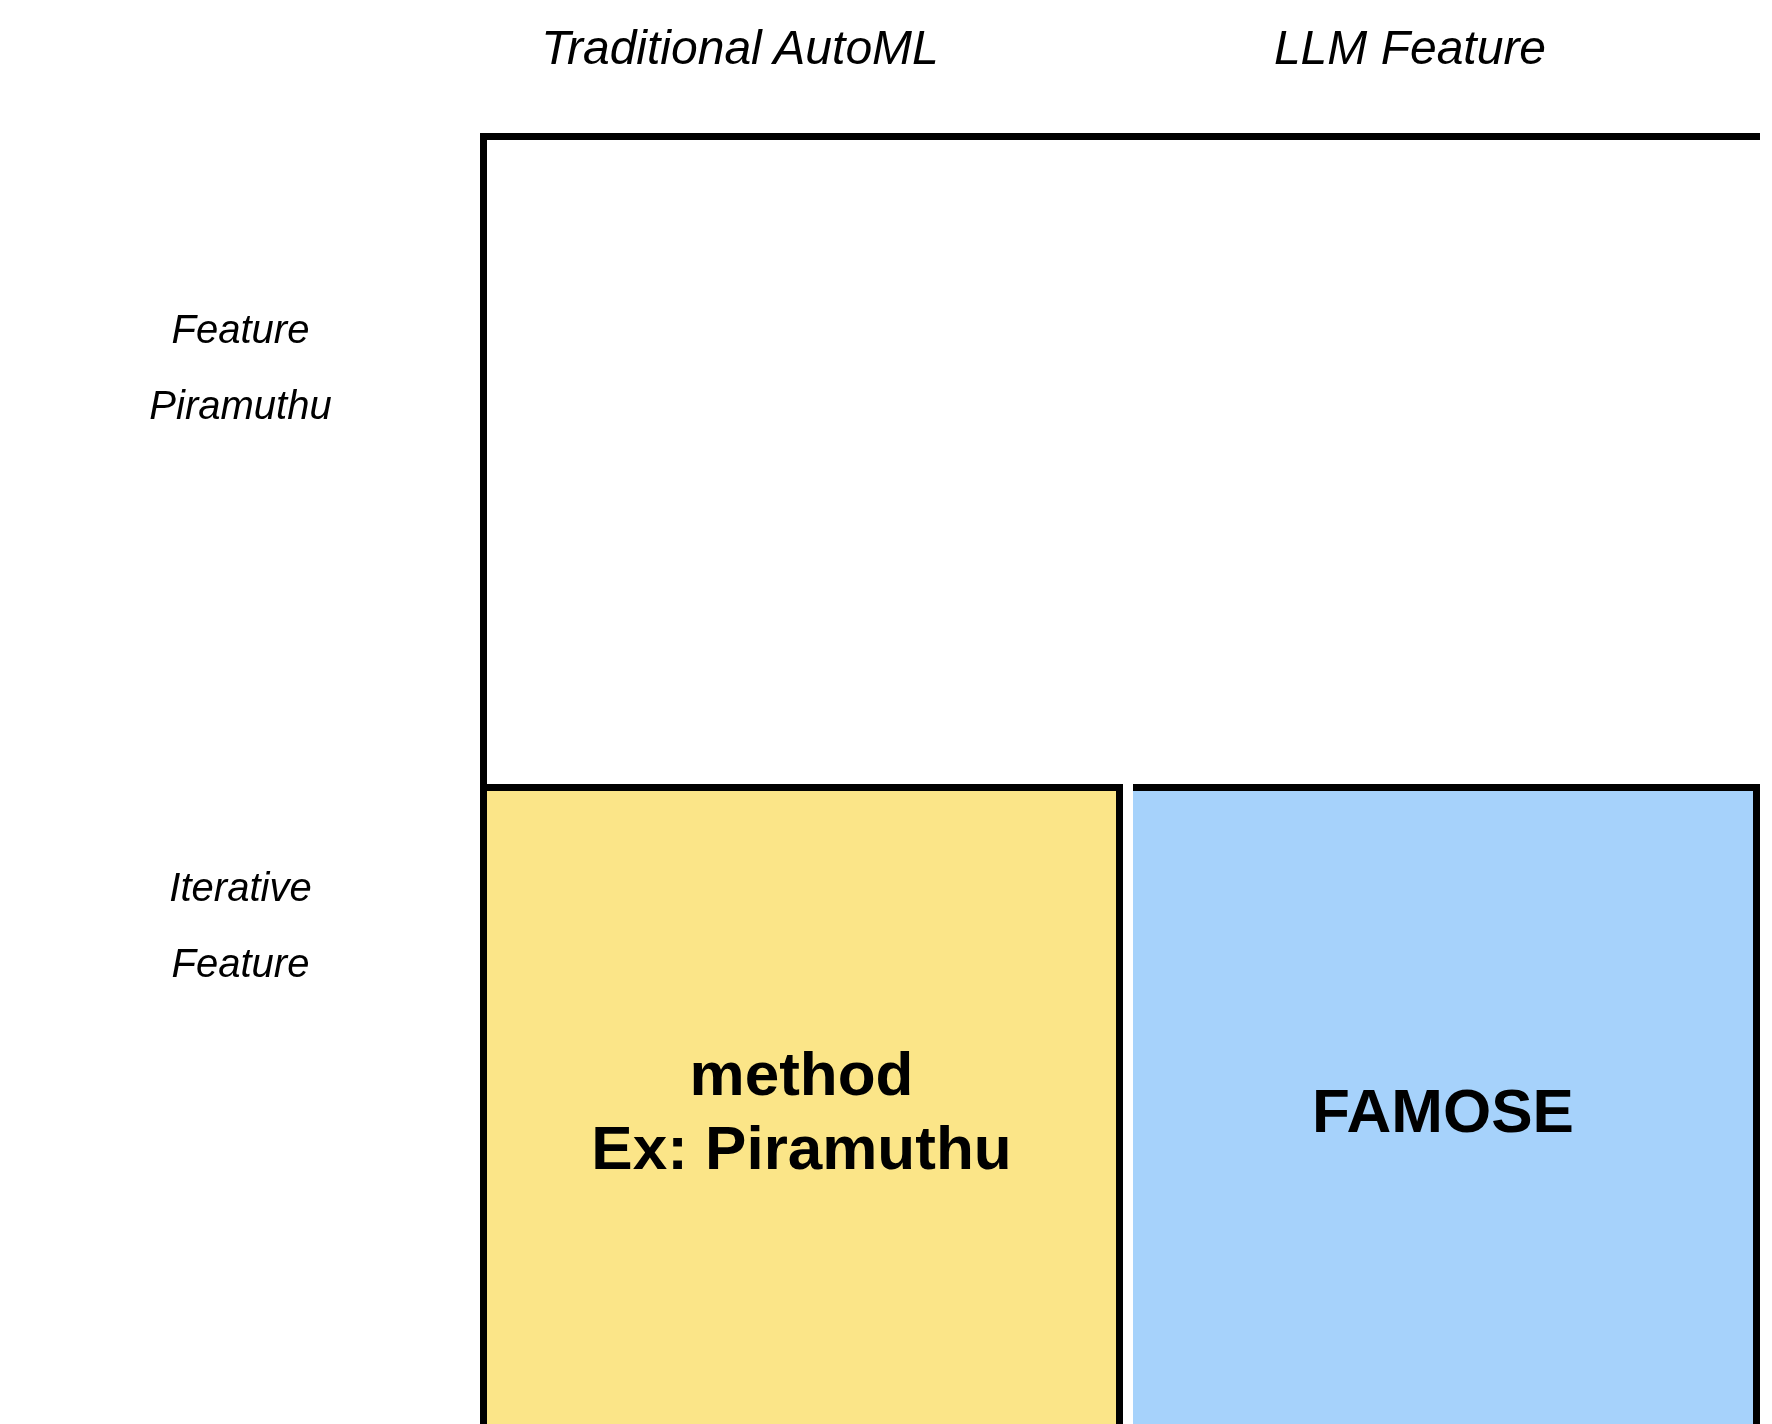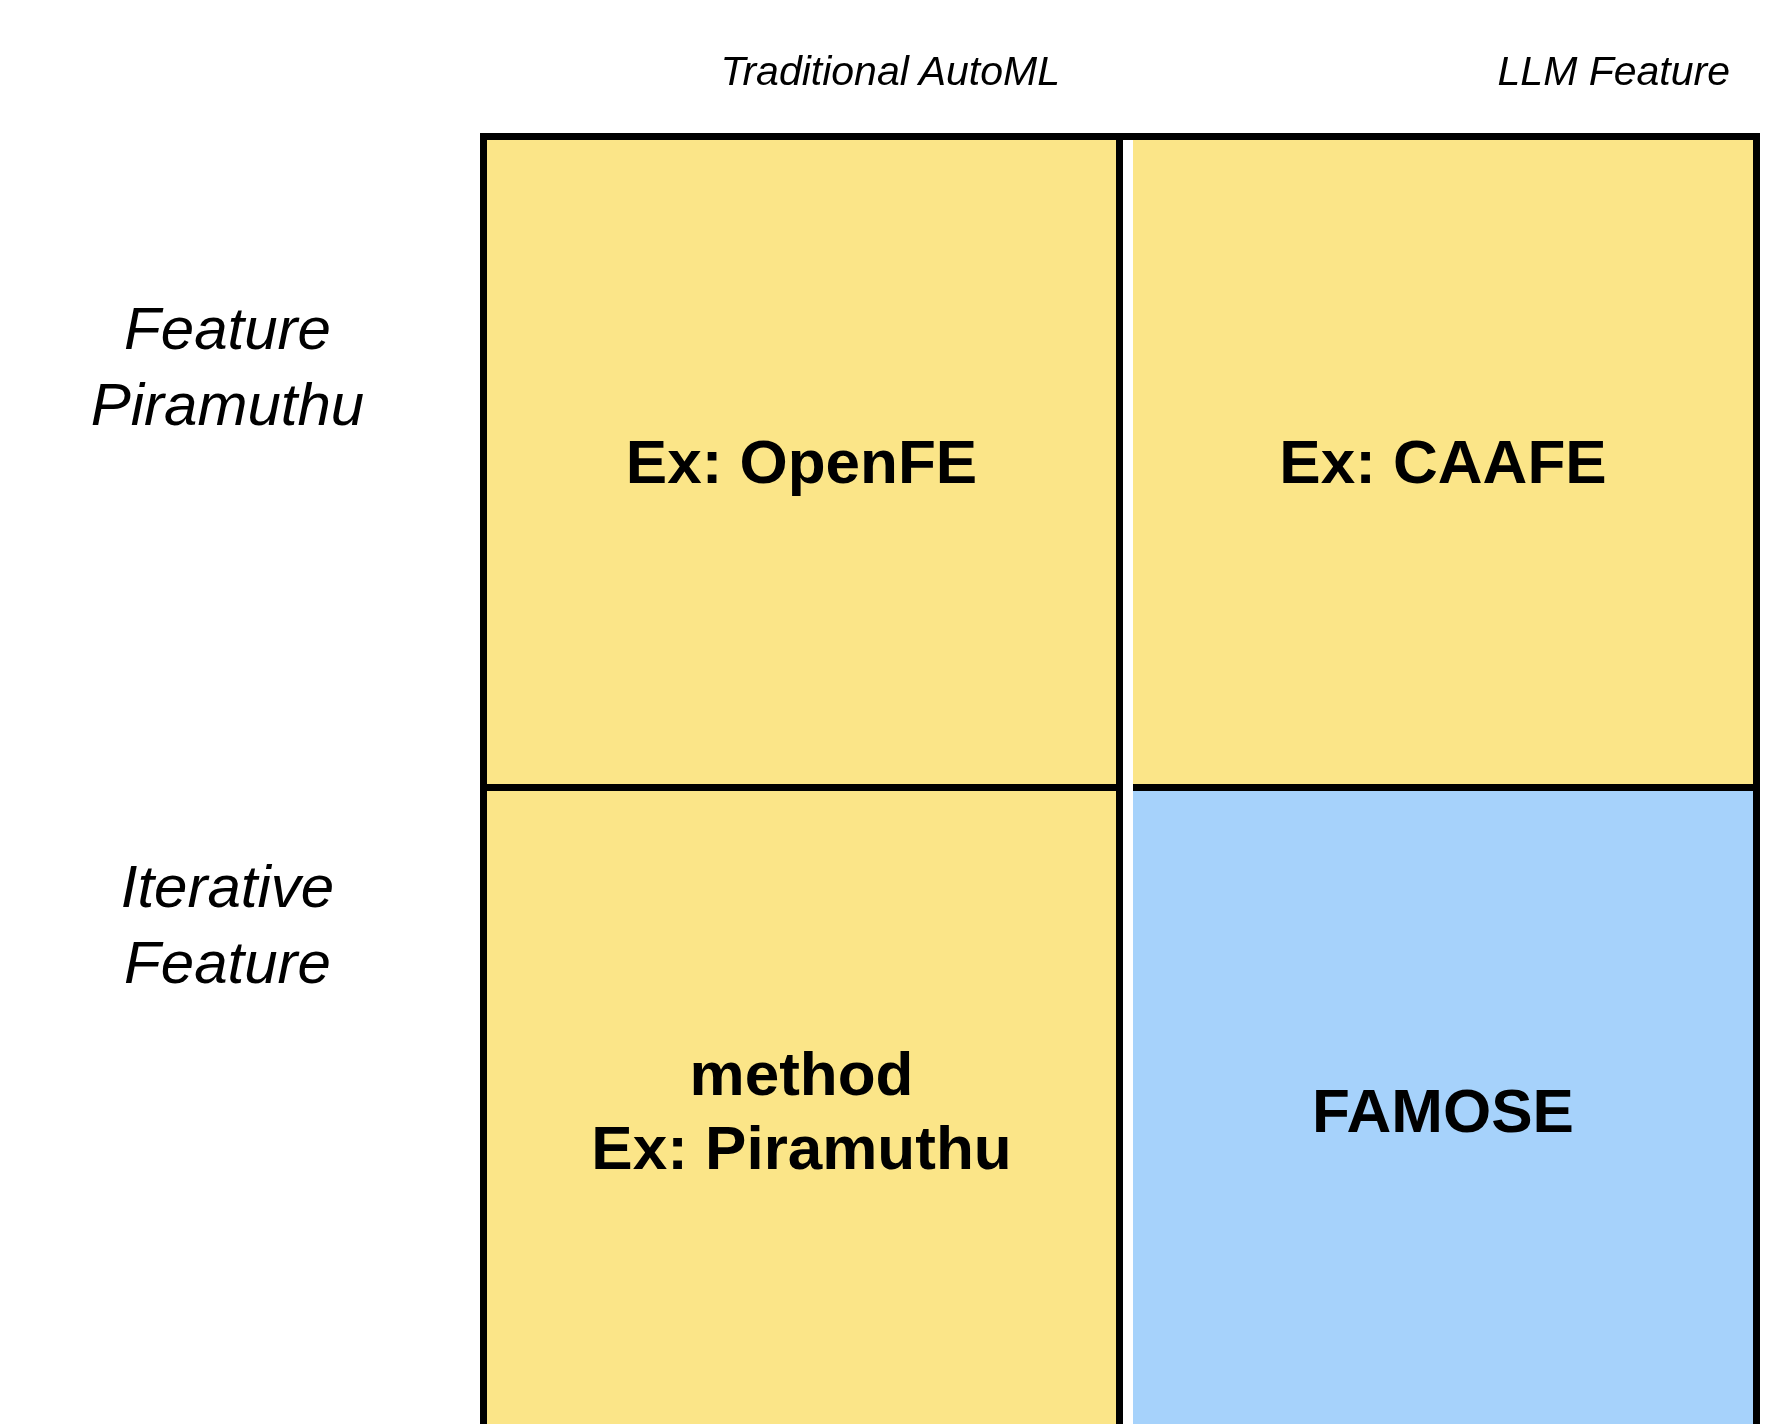--- a/index.html
+++ b/index.html
@@ -19,40 +19,39 @@
     position: relative;
     width: 1772px;
     height: 1424px;
   }
 
   
   .col-header {
     position: absolute;
     font-style: italic;
     font-weight: 400;
-    font-size: 41px;
+    font-size: 48px;
     line-height: 70px;
     color: #000000;
-    text-align: right;
+    text-align: center;
     white-space: nowrap;
-    margin-top: 23px;
   }
   #col-header-0 { left: 420px;  top: 13px; width: 640px; }
   #col-header-1 { left: 1090px; top: 13px; width: 640px; }
 
   
   .row-label {
     position: absolute;
     font-style: italic;
     font-weight: 400;
-    font-size: 60px;
+    font-size: 40px;
     line-height: 76px;
     color: #000000;
     text-align: center;
-    left: 0px;
+    left: 13px;
     width: 455px;
   }
   #row-label-0 { top: 291px; }
   #row-label-1 { top: 849px; font-style: italic; }
   .row-label .line { display: block; }
 
   
   #matrix {
     position: absolute;
     left: 480px;
@@ -107,32 +106,20 @@
     <span class="line">Feature</span>
     <span class="line">Piramuthu</span>
   </div>
   <div class="row-label" id="row-label-1">
     <span class="line">Iterative</span>
     <span class="line">Feature</span>
   </div>
 
   <div id="matrix">
 
-    <div class="matrix-row" id="matrix-row-0">
-      <div class="cell cell-left" style="background-color: rgb(251, 229, 136);">
-        <div>
-          <span class="line">Ex: OpenFE</span>
-        </div>
-      </div>
-      <div class="cell cell-right" style="background-color: rgb(251, 229, 136);">
-        <div>
-          <span class="line">Ex: CAAFE</span>
-        </div>
-      </div>
-    </div>
 
     <div class="matrix-row" id="matrix-row-1">
       <div class="cell cell-left" style="background-color: rgb(251, 229, 136);">
         <div>
           <span class="line">method</span>
           <span class="line">Ex: Piramuthu</span>
         </div>
       </div>
       <div class="cell cell-right" style="background-color: rgb(166, 210, 251);">
         <div>

